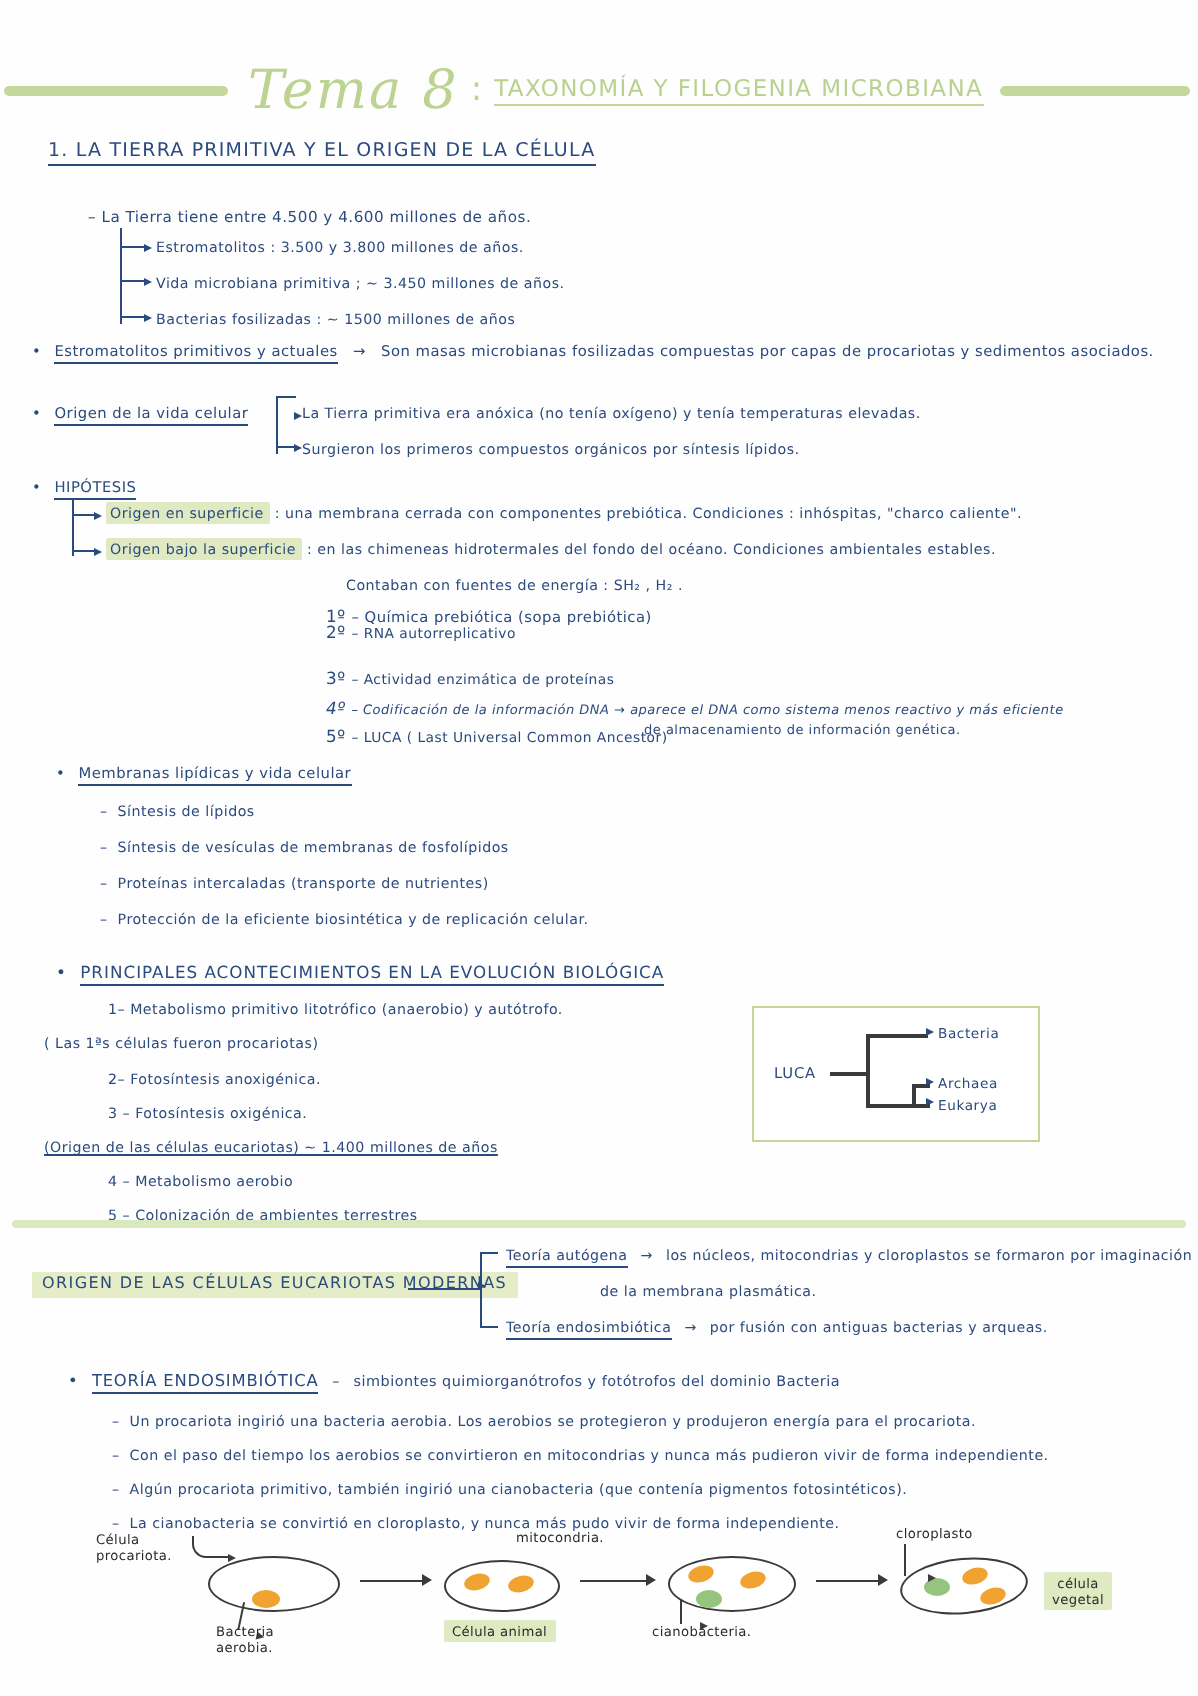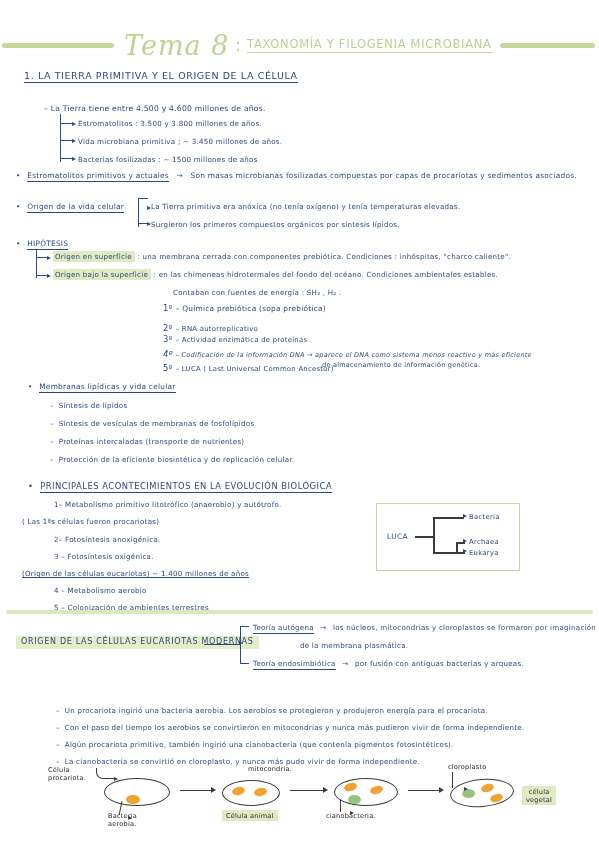--- a/index.html
+++ b/index.html
@@ -313,21 +313,21 @@
     <span class="hl">Origen bajo la superficie</span>
     <span>: en las chimeneas hidrotermales del fondo del océano. Condiciones ambientales estables.</span>
   </div>
 
   <div class="txt" style="left:173px; top:289px;">Contaban con fuentes de energía : SH₂ , H₂ .</div>
 
   <div class="txt" style="left:163px; top:304px; font-size:8.4px;">
     <span>1º</span>
     <span style="font-size:7.4px;">– Química prebiótica  (sopa prebiótica)</span>
   </div>
-  <div class="txt" style="left:163px; top:324px; font-size:8.4px;">
+  <div class="txt" style="left:163px; top:312px; font-size:8.4px;">
     <span>2º</span>
     <span style="font-size:6.9px;">– RNA autorreplicativo</span>
   </div>
   <div class="txt" style="left:163px; top:335px; font-size:8.4px;">
     <span>3º</span>
     <span style="font-size:6.9px;">– Actividad enzimática de proteínas</span>
   </div>
   <div class="txt" style="left:163px; top:350px; font-size:8.4px;font-style:italic;">
     <span>4º</span>
     <span style="font-size:6.5px;">– Codificación de la información DNA → aparece el DNA como sistema menos reactivo y más eficiente</span>
@@ -391,20 +391,25 @@
     <span>los núcleos, mitocondrias y cloroplastos se formaron por imaginación</span>
   </div>
   <div class="txt" style="left:300px; top:642px;">de la membrana plasmática.</div>
 
   <div class="txt" style="left:253px; top:660px;">
     <span class="u">Teoría endosimbiótica</span>
     <span style="margin:0 4px;">→</span>
     <span>por fusión con antiguas bacterias y arqueas.</span>
   </div>
 
+  <div class="txt bul dot" style="left:34px; top:686px; font-size:8.2px;">
+    <span class="u" style="letter-spacing:0.4px;">TEORÍA ENDOSIMBIÓTICA</span>
+    <span style="margin:0 4px; font-size:7.2px;">–</span>
+    <span style="font-size:7.2px;">simbiontes quimiorganótrofos y fotótrofos del dominio Bacteria</span>
+  </div>
   <div class="txt dash" style="left:56px; top:707px;">Un procariota ingirió una bacteria aerobia. Los aerobios se protegieron y produjeron energía para el procariota.</div>
   <div class="txt dash" style="left:56px; top:724px;">Con el paso del tiempo los aerobios se convirtieron en mitocondrias y nunca más pudieron vivir de forma independiente.</div>
   <div class="txt dash" style="left:56px; top:741px;">Algún procariota primitivo, también ingirió una cianobacteria (que contenía pigmentos fotosintéticos).</div>
   <div class="txt dash" style="left:56px; top:758px;">La cianobacteria se convirtió en cloroplasto, y nunca más pudo vivir de forma independiente.</div>
 
   <div class="dlabel" style="left:48px; top:766px;">
     <span>Célula</span><br>
     <span>procariota.</span>
   </div>
   <div class="hook" style="left:96px; top:768px; width:18px; height:10px;"></div>
@@ -414,21 +419,21 @@
   <div class="dlabel" style="left:108px; top:812px;">
     <span>Bacteria</span><br>
     <span>aerobia.</span>
   </div>
 
   <div class="darrow" style="left:180px; top:790px; width:32px;"></div>
 
   <div class="cell" style="left:222px; top:780px; width:56px; height:24px;"></div>
   <div class="organelle org-orange" style="left:232px; top:787px; width:13px; height:8px; transform:rotate(-14deg);"></div>
   <div class="organelle org-orange" style="left:254px; top:788px; width:13px; height:8px; transform:rotate(-14deg);"></div>
-  <div class="dlabel" style="left:232px; top:765px;padding-left:16px;">mitocondria.</div>
+  <div class="dlabel" style="left:242px; top:765px;padding-left:16px;">mitocondria.</div>
   <div class="dlabel hlq" style="left:222px; top:810px;">Célula animal</div>
 
   <div class="darrow" style="left:290px; top:790px; width:34px;"></div>
 
   <div class="cell" style="left:334px; top:778px; width:62px; height:26px;"></div>
   <div class="organelle org-orange" style="left:344px; top:783px; width:13px; height:8px; transform:rotate(-16deg);"></div>
   <div class="organelle org-orange" style="left:370px; top:786px; width:13px; height:8px; transform:rotate(-16deg);"></div>
   <div class="organelle org-green" style="left:348px; top:795px; width:13px; height:9px;"></div>
   <div class="hook" style="left:340px; top:800px; width:10px; height:12px; border-bottom:none; border-bottom-left-radius:0;"></div>
   <div class="dlabel" style="left:326px; top:812px;">cianobacteria.</div>

